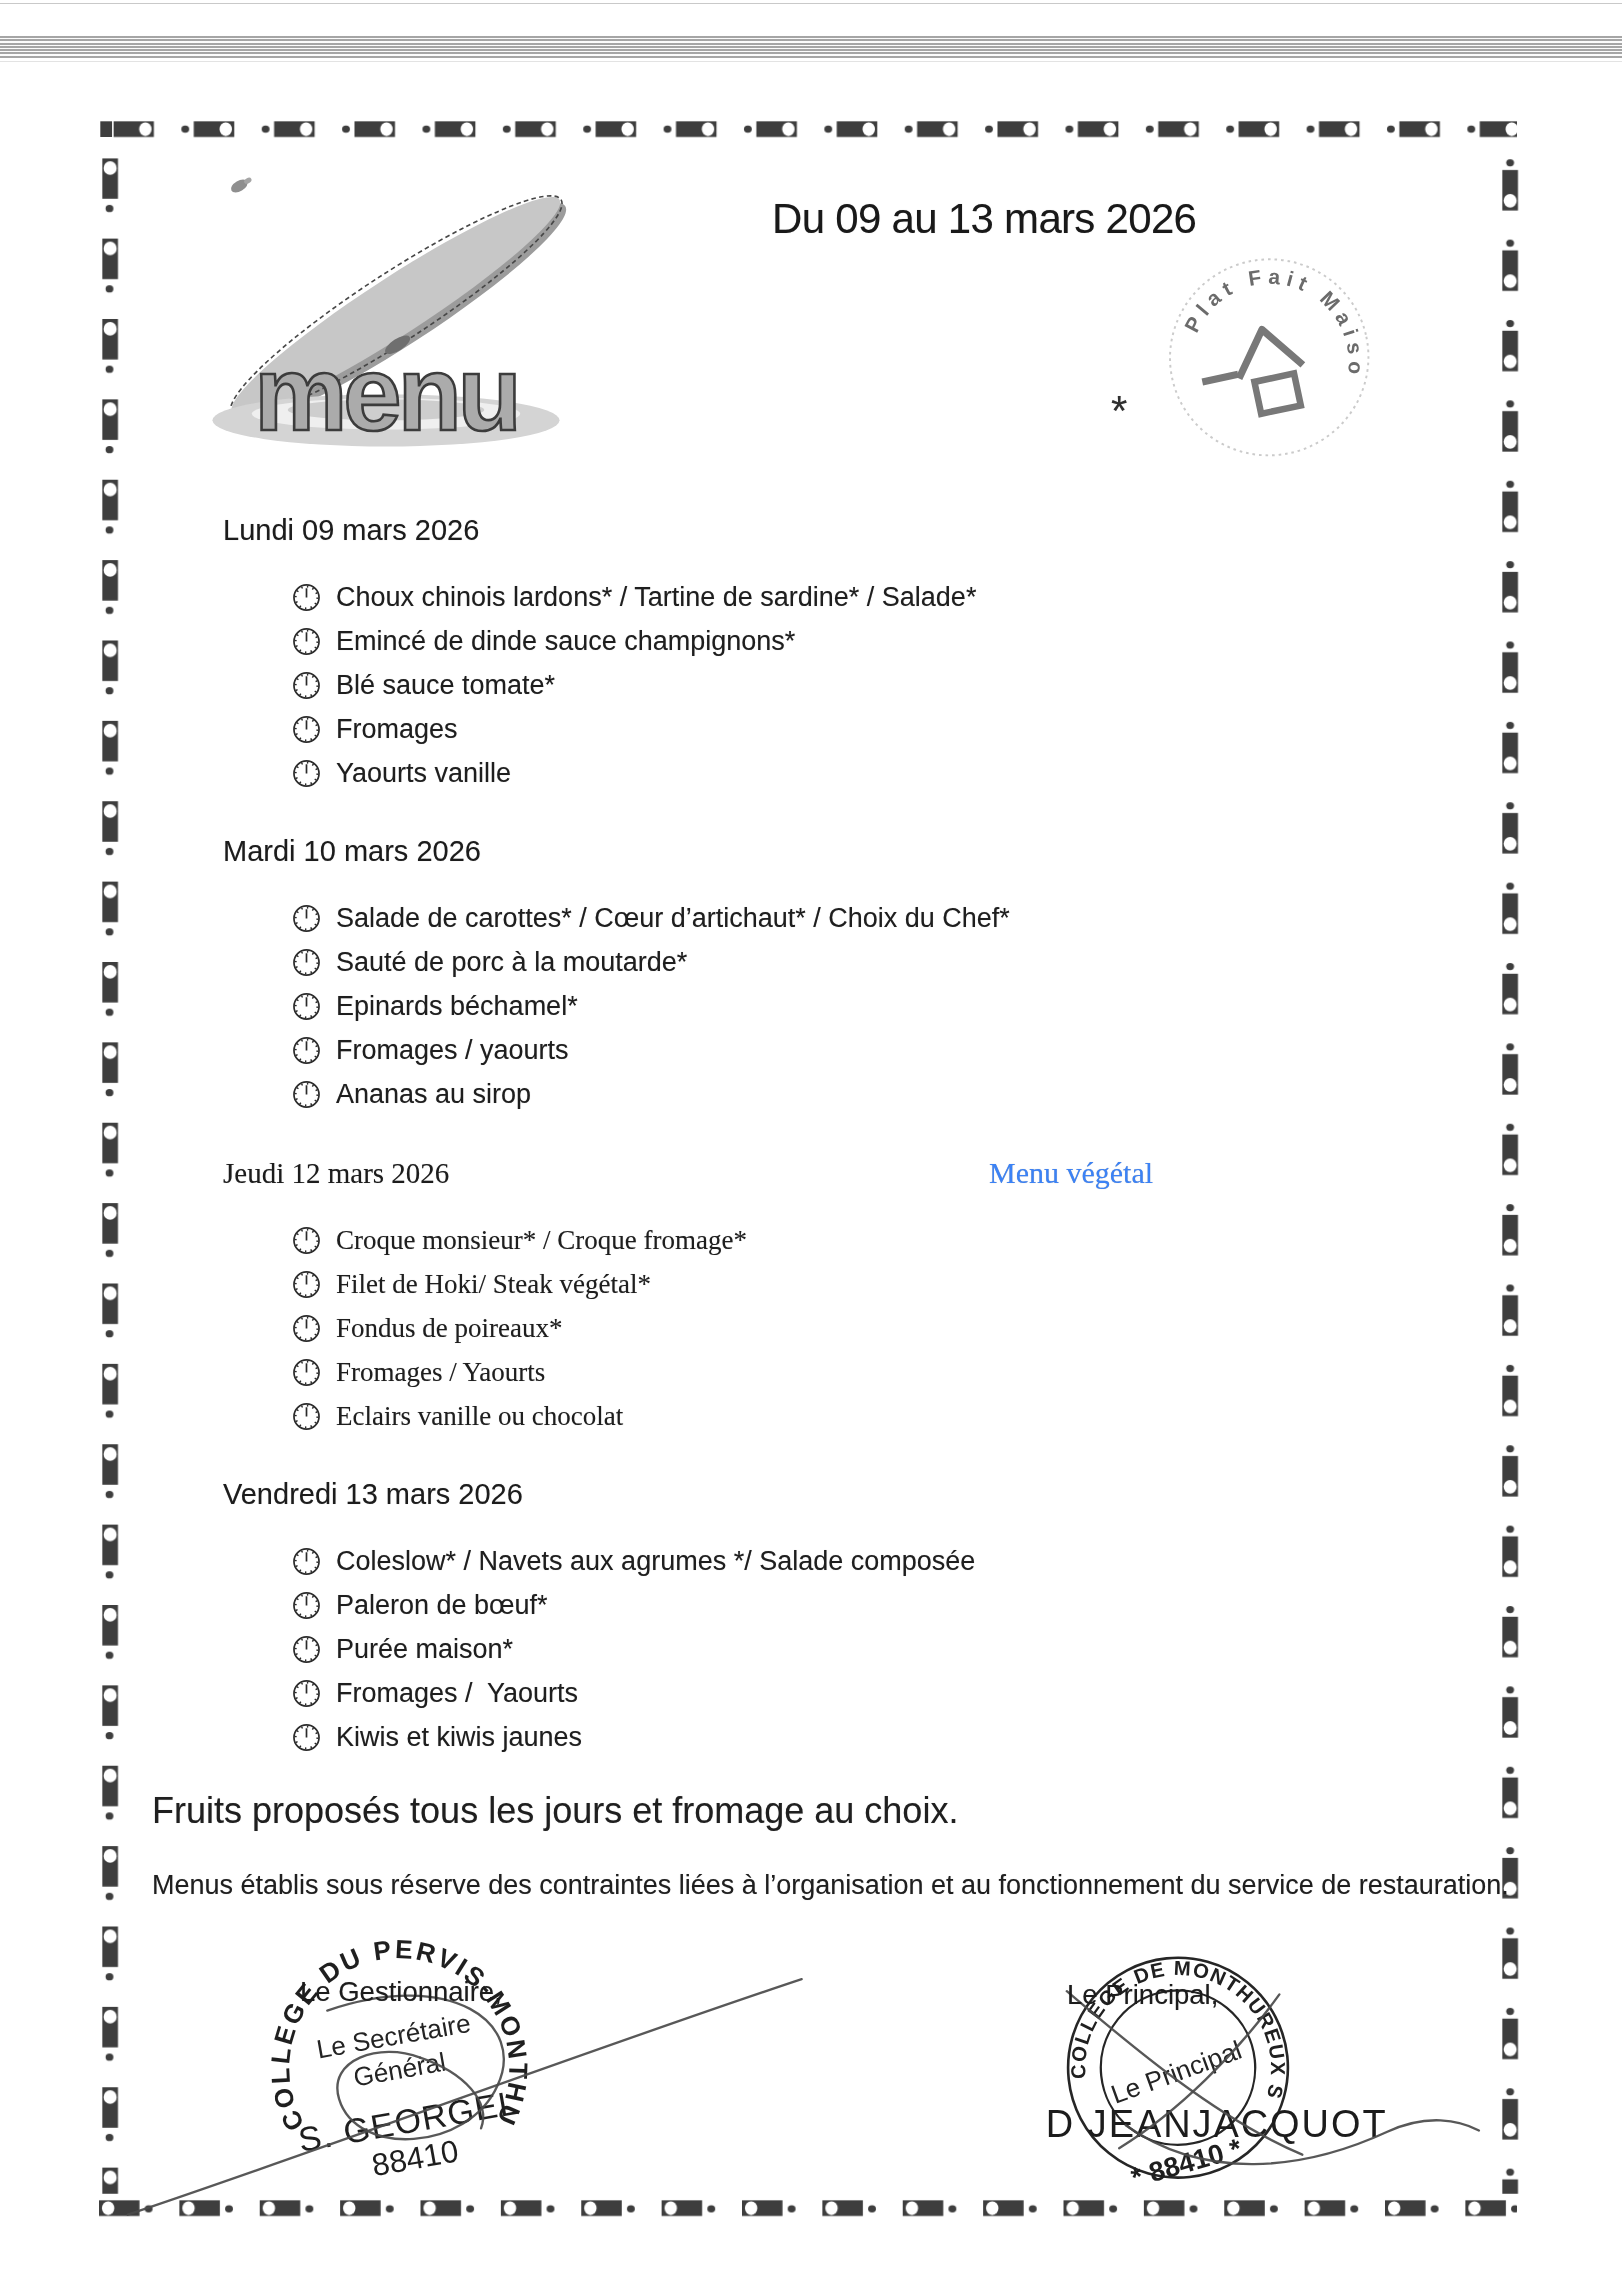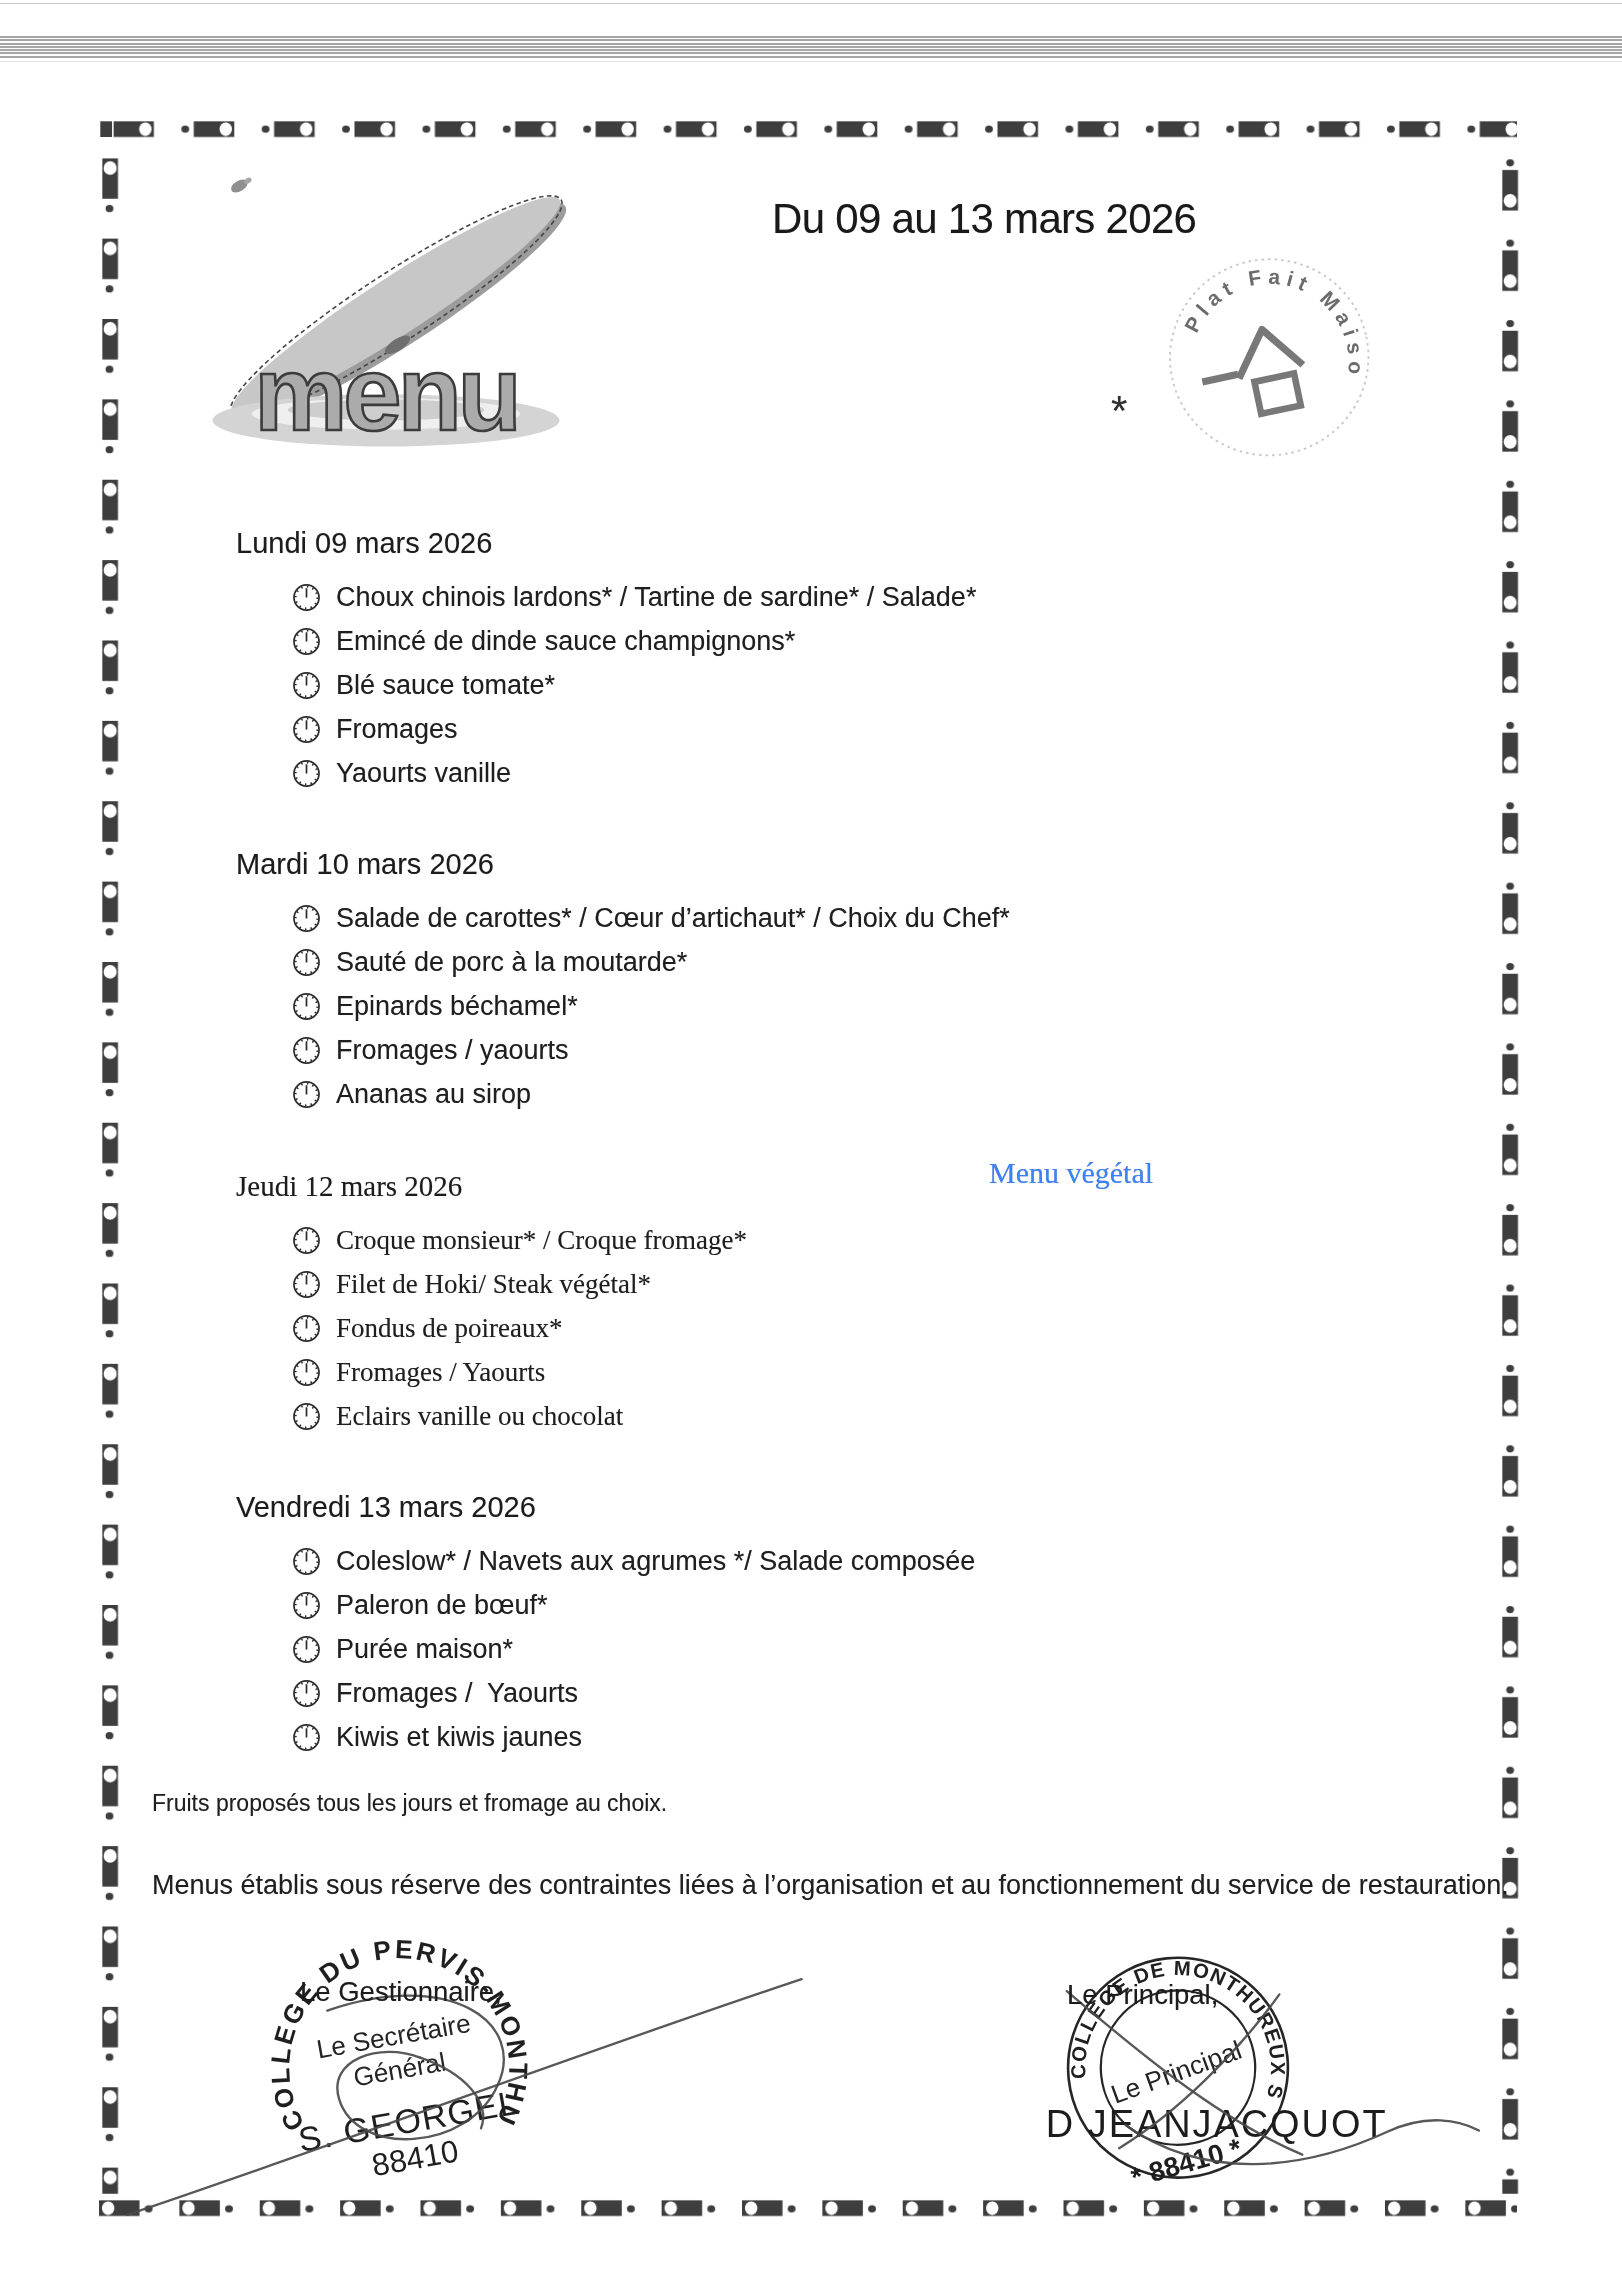--- a/index.html
+++ b/index.html
@@ -30,29 +30,29 @@
   
   .doc-title { position:absolute; left:772px; top:195px; font-size:42px; letter-spacing:-0.7px; color:#191919; }
 
   .menu-logo { position:absolute; left:183px; top:157px; }
   .pfm-stamp { position:absolute; left:1165px; top:254px; }
   .pfm-asterisk { position:absolute; left:1111px; top:387px; font-size:42px; color:#2f2f2f; }
 
   
   .day { position:absolute; left:219px; width:1152px; }
   #day-0 { top:510px; } #day-1 { top:831px; } #day-2 { top:1153px;font-family:Liberation Serif, serif; } #day-3 { top:1474px; }
-  .day-header { margin:17px; font-size:29px; font-weight:400; color:#1c1c1c; }
+  .day-header { margin:4px; font-size:29px; font-weight:400; color:#1c1c1c; }
   .day-note { position:absolute; left:770px; top:2.6px; font-size:30px; color:#3b82f6; }
   .items { list-style:none; margin:0; padding:0; position:absolute; left:73px; top:65px; width:1073px; }
   .item { height:44px; display:flex; align-items:center; gap:15px; }
   .clock { width:29px; height:29px; flex:0 0 29px; }
   .item-label { font-size:27px; white-space:pre-wrap; color:#1e1e1e; }
 
   
-  .fruits-note { position:absolute; left:152px; top:1790px; font-size:23px; }
+  .fruits-note { position:absolute; left:152px; top:1790px; font-size:36px; }
   .disclaimer  { position:absolute; left:152px; top:1866px; width:1374px; font-size:27px; line-height:39px; }
 
   
   .role-label { position:absolute; font-size:27.5px; color:#1c1c1c; z-index:3;text-align:center; }
   .role-left  { left:300px;  top:1976px; }
   .role-right { left:1067px; top:1979px; }
   .stamp-left  { position:absolute; left:98px;  top:1932px; z-index:2; }
   .stamp-right { position:absolute; left:1021px; top:1929px; z-index:2; }
 
   svg text { font-family:"Liberation Sans","DejaVu Sans",sans-serif; }

